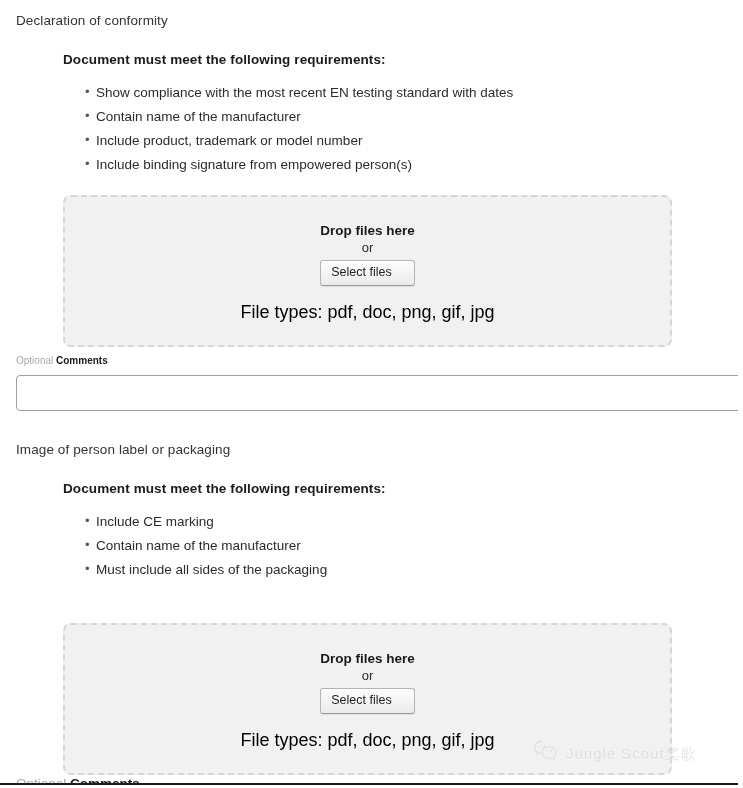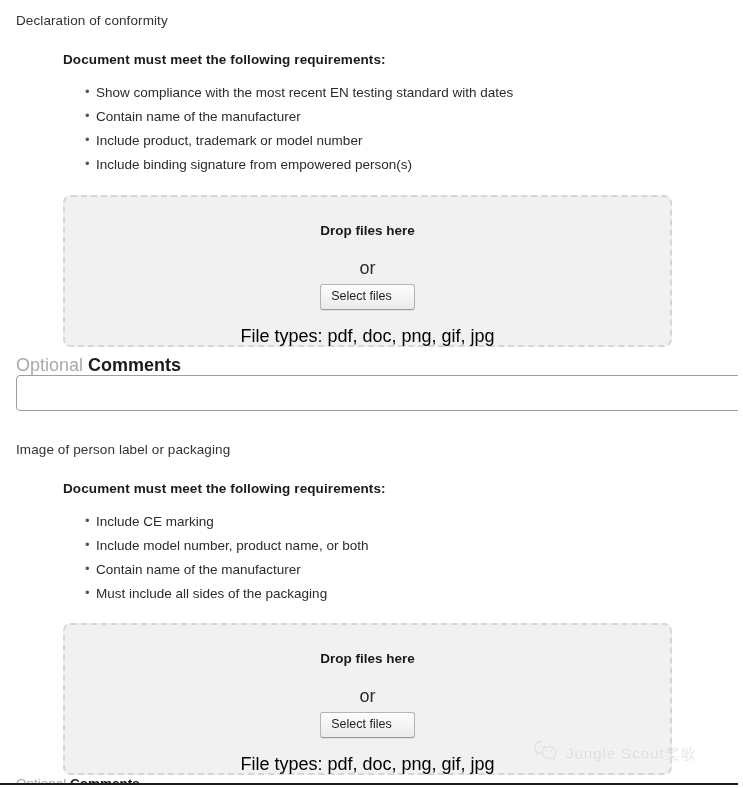--- a/index.html
+++ b/index.html
@@ -80,23 +80,23 @@
     box-sizing: border-box;
     text-align: center;
   }
   .dz-title {
     font-size: 13.5px;
     font-weight: bold;
     color: #1a1a1a;
     margin-top: 26px;
   }
   .dz-or {
-    font-size: 18px;
-    color: #2b2b2b;
-    margin-top: 20px;
+    font-size: 13px;
+    color: #2b2b2b;
+    margin-top: 2px;
   }
   .dz-btn-wrap {
     margin-top: 5px;
   }
   .select-btn {
     display: inline-block;
     font-family: "Liberation Sans", sans-serif;
     font-size: 12.5px;
     color: #1f1f1f;
     padding: 4px 22px 5px 10px;
@@ -111,21 +111,21 @@
   .dz-types {
     font-size: 18px;
     color: #000000;
     margin-top: 16px;
   }
 
   
   .opt-label {
     position: absolute;
     left: 16px;
-    font-size: 18px;
+    font-size: 10px;
     white-space: nowrap;
   }
   .opt-label .opt-word {
     color: #a9a9a9;
     font-weight: 400;
   }
   .opt-label .comments-word {
     color: #1a1a1a;
     font-weight: bold;
   }
@@ -217,21 +217,20 @@
   </div>
 
   <input class="comment-input" type="text" style="top: 375px;" placeholder="">
 
   <div class="section-label" style="top:442px;">Image of person label or packaging</div>
 
   <div class="req-block" style="top:481px;">
     <div class="req-heading">Document must meet the following requirements:</div>
     <ul class="req-list">
       <li>Include CE marking</li>
-      <li>Include model number, product name, or both</li>
       <li>Contain name of the manufacturer</li>
       <li>Must include all sides of the packaging</li>
     </ul>
   </div>
 
   <div class="dropzone" style="top:623px;height:152px;">
     <div class="dz-title">Drop files here</div>
     <div class="dz-or">or</div>
     <div class="dz-btn-wrap">
       <button class="select-btn">Select files</button>

